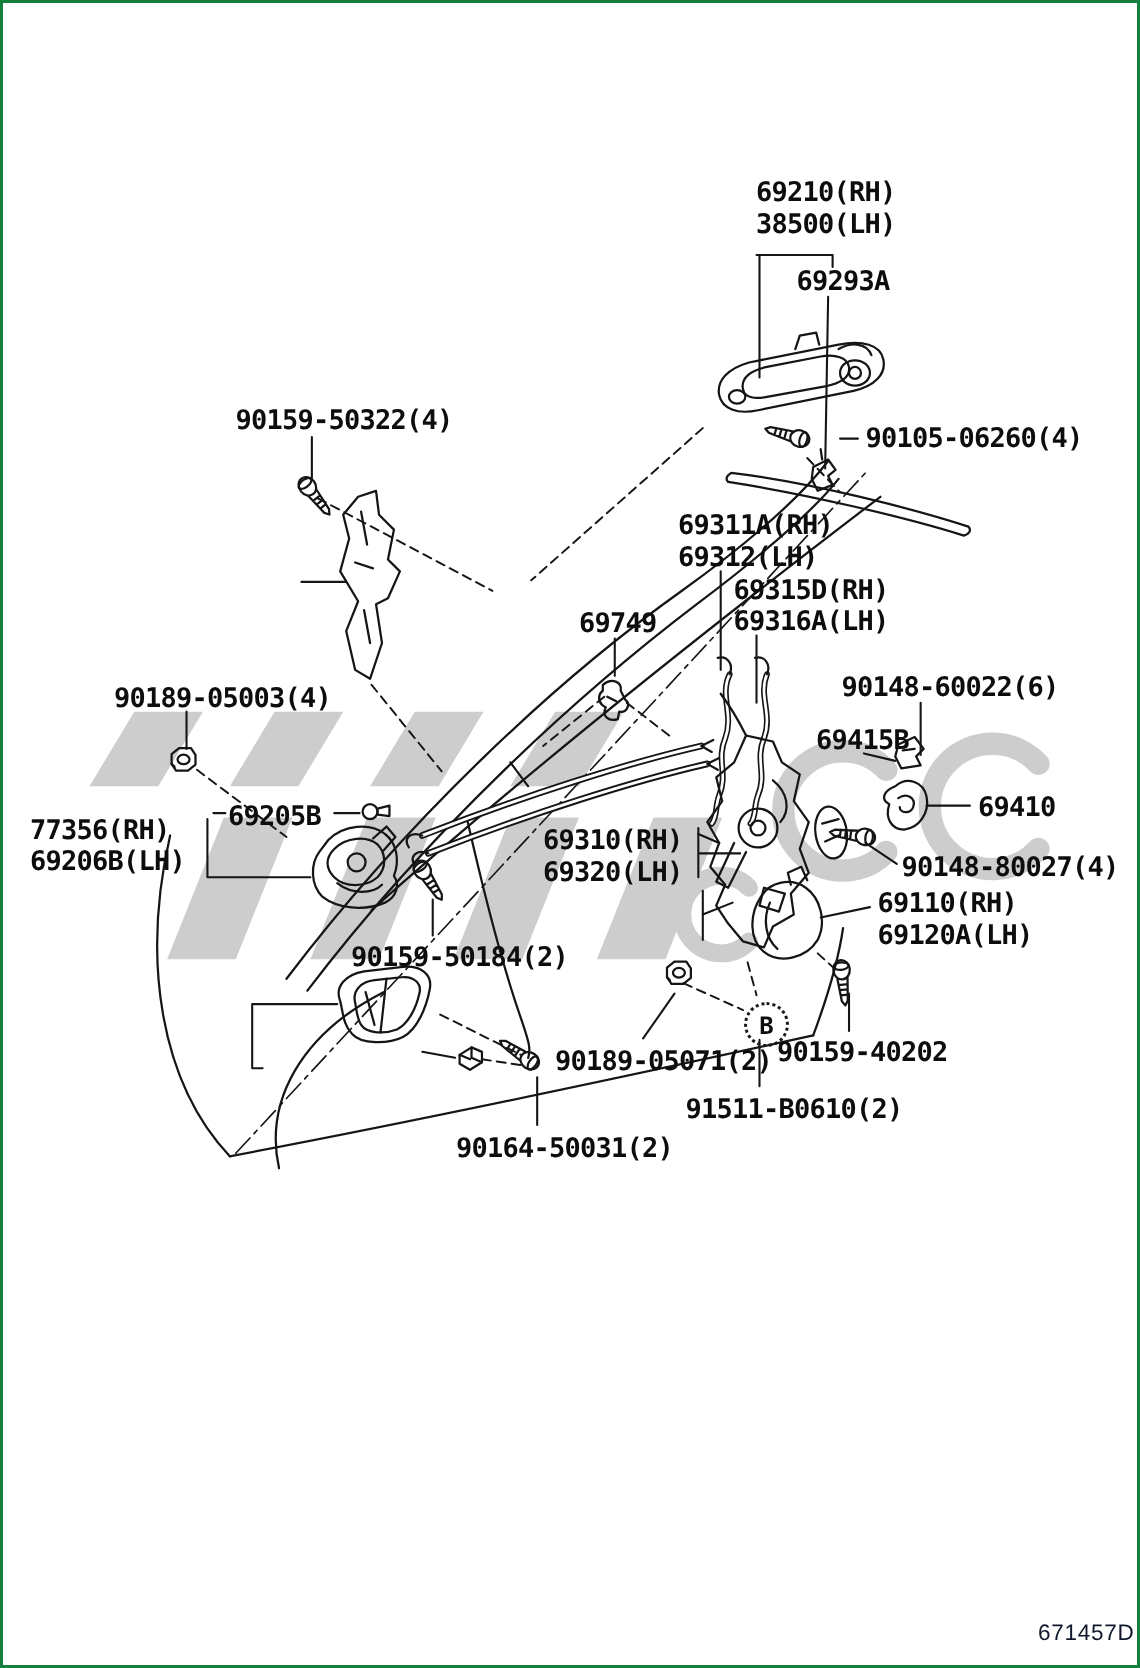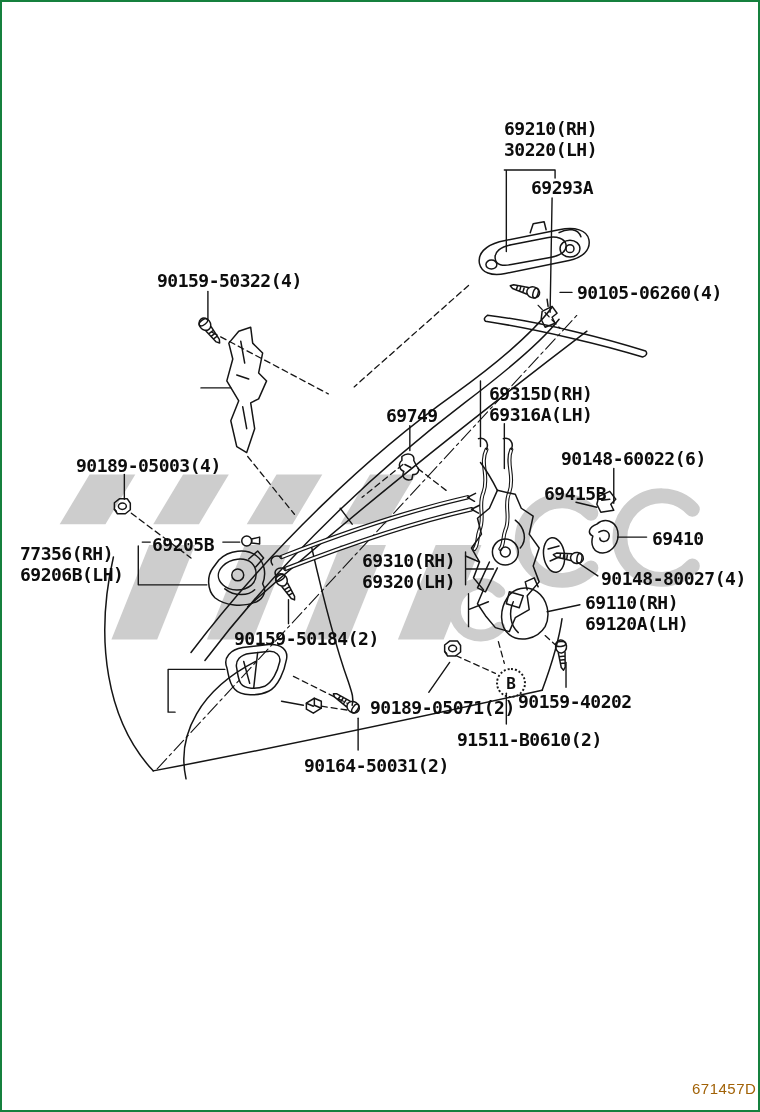--- a/index.html
+++ b/index.html
@@ -27,21 +27,21 @@
     border:2px dotted #1a1a1a;
     border-radius:50%;
     display:flex;align-items:center;justify-content:center;
     font:bold 16px "DejaVu Sans Mono", monospace;
     color:#0d0d0d;
   }
   .docnum{
     position:absolute;
     font:15px "Liberation Sans", sans-serif;
     letter-spacing:0.5px;
-    color:#a16207;
+    color:#0f172a;
   }
 </style>
 </head>
 <body>
 
 <div class="page">
 
   <svg class="art" viewBox="0 0 760 1112" fill="none" stroke="#151515" stroke-width="1.5" stroke-linecap="round" stroke-linejoin="round">
 
     <defs>
@@ -230,24 +230,25 @@
       <use href="#screw" transform="translate(534,291) rotate(196)"></use>
       <use href="#screw" transform="translate(281,580) rotate(57)"></use>
       <use href="#screw" transform="translate(578,558) rotate(188)"></use>
       <use href="#screw" transform="translate(562,647) rotate(84)"></use>
       <use href="#screw" transform="translate(353,708) rotate(214)"></use>
       <use href="#nut" transform="translate(121,506)"></use>
       <use href="#nut" transform="translate(453,649)"></use>
     </g>
   </svg>
 
-  <div class="lbl" style="left:502px;top:116px"><span class="ln">69210(RH)</span><span class="ln">30220(LH)</span></div>
+  <div class="lbl" style="left:502px;top:116px"><span class="ln">69210(RH)</span><span class="ln">38500(LH)</span></div>
   <div class="lbl" style="left:529px;top:175px"><span class="ln">69293A</span></div>
   <div class="lbl" style="left:155px;top:268px"><span class="ln">90159-50322(4)</span></div>
   <div class="lbl" style="left:575px;top:280px"><span class="ln">90105-06260(4)</span></div>
+  <div class="lbl" style="left:450px;top:338px"><span class="ln">69311A(RH)</span><span class="ln">69312(LH)</span></div>
   <div class="lbl" style="left:487px;top:381px"><span class="ln">69315D(RH)</span><span class="ln">69316A(LH)</span></div>
   <div class="lbl" style="left:384px;top:403px"><span class="ln">69749</span></div>
   <div class="lbl" style="left:559px;top:446px"><span class="ln">90148-60022(6)</span></div>
   <div class="lbl" style="left:74px;top:453px"><span class="ln">90189-05003(4)</span></div>
   <div class="lbl" style="left:542px;top:481px"><span class="ln">69415B</span></div>
   <div class="lbl" style="left:150px;top:532px"><span class="ln">69205B</span></div>
   <div class="lbl" style="left:650px;top:526px"><span class="ln">69410</span></div>
   <div class="lbl" style="left:18px;top:541px"><span class="ln">77356(RH)</span><span class="ln">69206B(LH)</span></div>
   <div class="lbl" style="left:360px;top:548px"><span class="ln">69310(RH)</span><span class="ln">69320(LH)</span></div>
   <div class="lbl" style="left:599px;top:566px"><span class="ln">90148-80027(4)</span></div>

